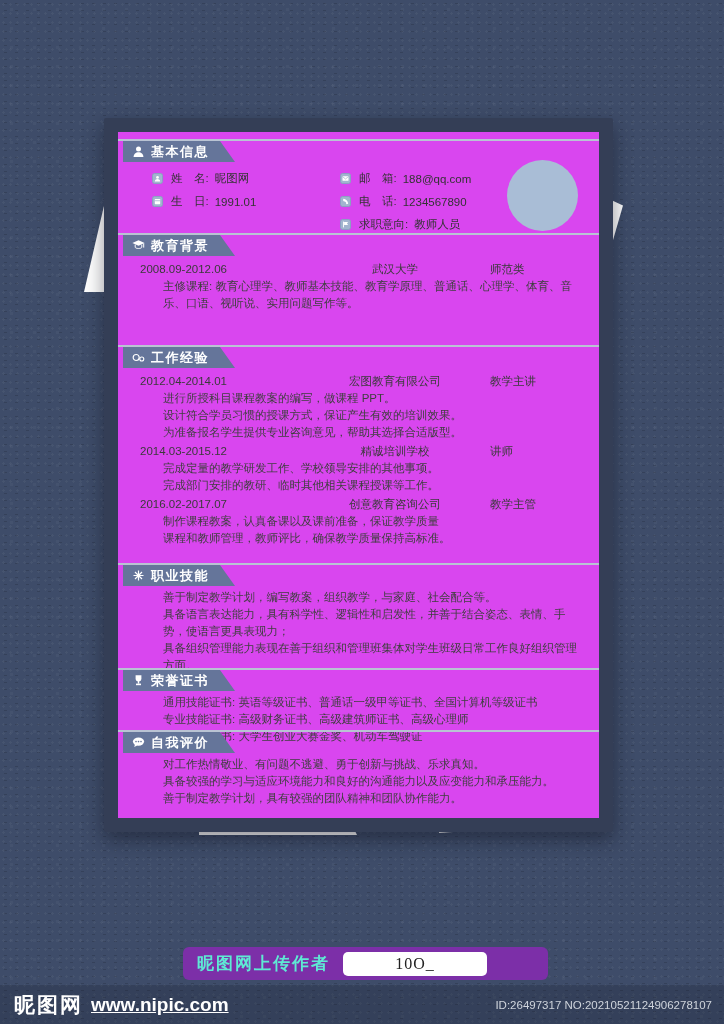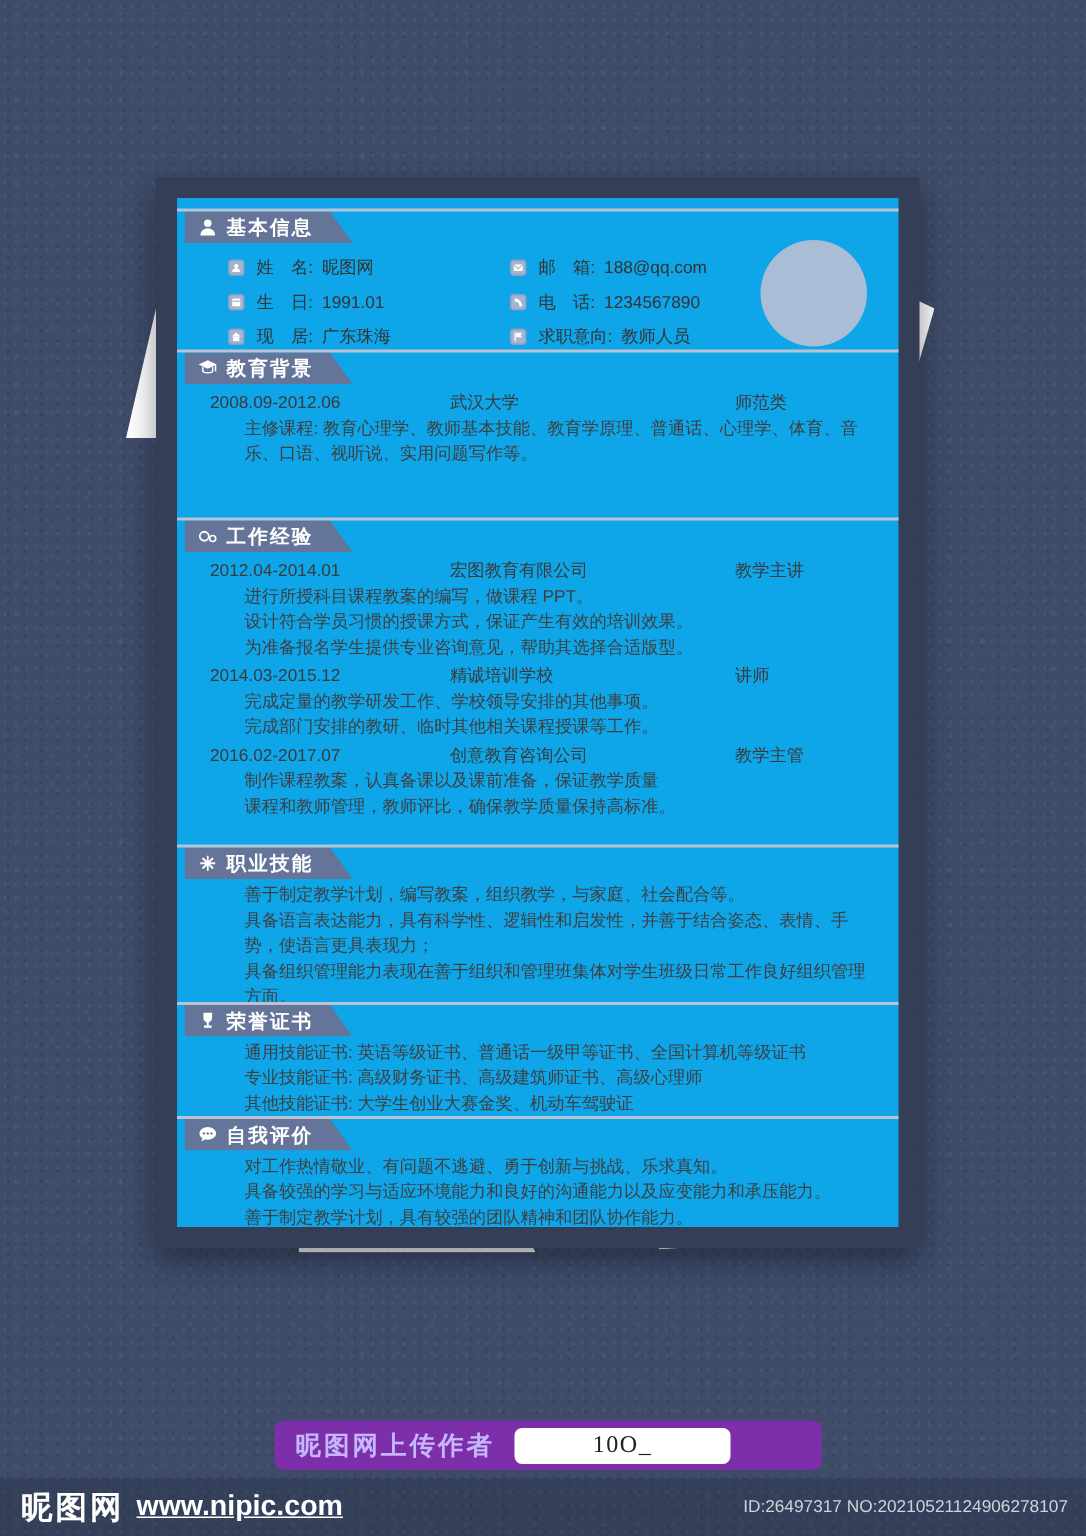--- a/index.html
+++ b/index.html
@@ -20,27 +20,27 @@
   .wedge-bleft  { left:199px; top:820px; width:158px; height:15px; clip-path:polygon(0 75%,19% 0,96% 12%,100% 100%,0 100%); }
   .wedge-bright { left:439px; top:820px; width:83px; height:13px; clip-path:polygon(0 0,100% 52%,0 100%); }
 
   .frame {
     position:absolute; left:104px; top:118px; width:509px; height:714px;
     background:#343e56; z-index:2; border-radius:2px;
     box-shadow:0 8px 20px rgba(10,14,24,0.45);
   }
   .card {
     position:absolute; left:14px; top:14px; width:481px; height:686px;
-    background:#0ea5e9; padding-top:7px;
+    background:#d946ef; padding-top:7px;
   }
   .section {
     position:relative; border-top:2px solid #b9c3d3;
     padding:0 20px 0 22px;
   }
-  .s1{height:94px} .s2{height:112px} .s3{height:218px} .s4{height:105px} .s5{height:76px} .s6{height:95px}
+  .s1{height:94px} .s2{height:112px} .s3{height:218px} .s4{height:105px} .s5{height:62px} .s6{height:95px}
 
   .badge {
     display:inline-flex; align-items:center; gap:6px;
     background:#65759a; color:#fff; height:21px;
     padding:0 26px 0 9px; margin-left:-17px; margin-bottom:3px;
     clip-path:polygon(0 0, calc(100% - 15px) 0, 100% 100%, 0 100%);
   }
   .btitle { font-size:13px; font-weight:bold; letter-spacing:1.5px; line-height:21px; }
   .bicon { width:13px; height:13px; flex:none; }
 
@@ -57,31 +57,31 @@
   .flabel { font-size:11.5px; color:#333; white-space:nowrap; }
   .fvalue { font-size:11.5px; color:#333; margin-left:6px; white-space:nowrap; }
 
   .avatar {
     position:absolute; right:21px; top:19px; width:71px; height:71px;
     border-radius:50%; background:#a9bdd6;
   }
 
   .erow { display:flex; line-height:17px; margin-top:2px; font-size:11.5px; color:#3a3a3a; }
   .eperiod { width:160px; flex:none; }
-  .eorg { width:190px; flex:none; text-align:left; }
+  .eorg { width:190px; flex:none; text-align:center; }
   .erole { flex:1; }
   .detail { padding-left:23px; font-size:11.5px; line-height:17px; color:#3f3f3f; }
   .plain  { padding-left:23px; font-size:11.5px; line-height:17px; color:#3f3f3f; }
 
   .wm-bar {
     position:absolute; left:183px; top:947px; width:365px; height:33px;
     background:#7c2fa8; border-radius:6px; z-index:3;
     display:flex; align-items:center; padding:0 14px;
   }
-  .wm-label { color:#c4b5fd; font-size:17px; font-weight:bold; letter-spacing:2px; }
+  .wm-label { color:#5eead4; font-size:17px; font-weight:bold; letter-spacing:2px; }
   .wm-box {
     margin-left:13px; width:144px; height:24px; background:#fff; border-radius:5px;
     display:flex; align-items:center; justify-content:center;
   }
   .wm-code { font-family:"Liberation Serif","DejaVu Serif",serif; font-size:16px; color:#222; letter-spacing:1px; }
 
   .footer {
     position:absolute; left:0; top:985px; width:724px; height:39px;
     background:rgba(16,22,36,0.22); z-index:3;
     display:flex; align-items:center; padding:0 12px 0 14px;
@@ -124,30 +124,20 @@
           <div class="frow">
             <span class="ficon">
                 <svg viewBox="0 0 7 7">
                   <rect x="0.8" y="1" width="5.4" height="5.2" rx="0.6" fill="#fff"></rect>
                   <rect x="0.8" y="2.4" width="5.4" height="0.8" fill="#a2b4cf"></rect>
                 </svg>
               </span>
             <span class="flabel">生　日:</span>
             <span class="fvalue">1991.01</span>
           </div>
-          <div class="frow">
-            <span class="ficon">
-                <svg viewBox="0 0 7 7">
-                  <path d="M3.5 0.7L6.6 3.4H0.4z" fill="#fff"></path>
-                  <rect x="1.4" y="3.4" width="4.2" height="3" fill="#fff"></rect>
-                </svg>
-              </span>
-            <span class="flabel">现　居:</span>
-            <span class="fvalue">广东珠海</span>
-          </div>
         </div>
         <div class="fcol2">
           <div class="frow">
             <span class="ficon">
                 <svg viewBox="0 0 7 7">
                   <rect x="0.5" y="1.3" width="6" height="4.4" rx="0.5" fill="#fff"></rect>
                   <path d="M0.5 1.6l3 2.4 3-2.4" stroke="#a2b4cf" stroke-width="0.7" fill="none"></path>
                 </svg>
               </span>
             <span class="flabel">邮　箱:</span>

